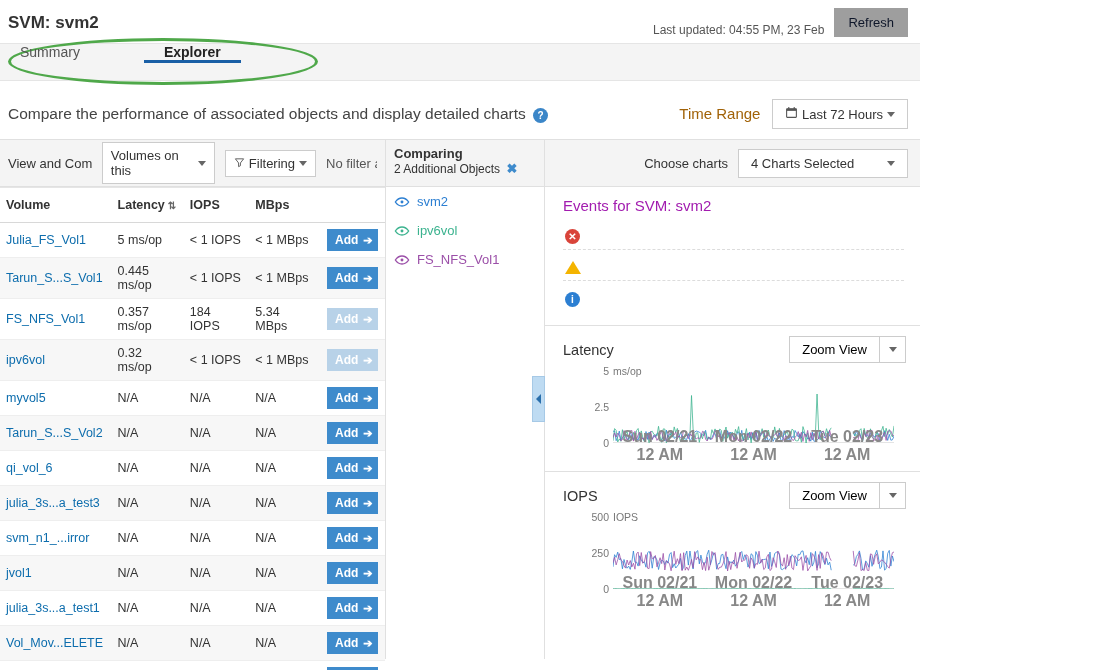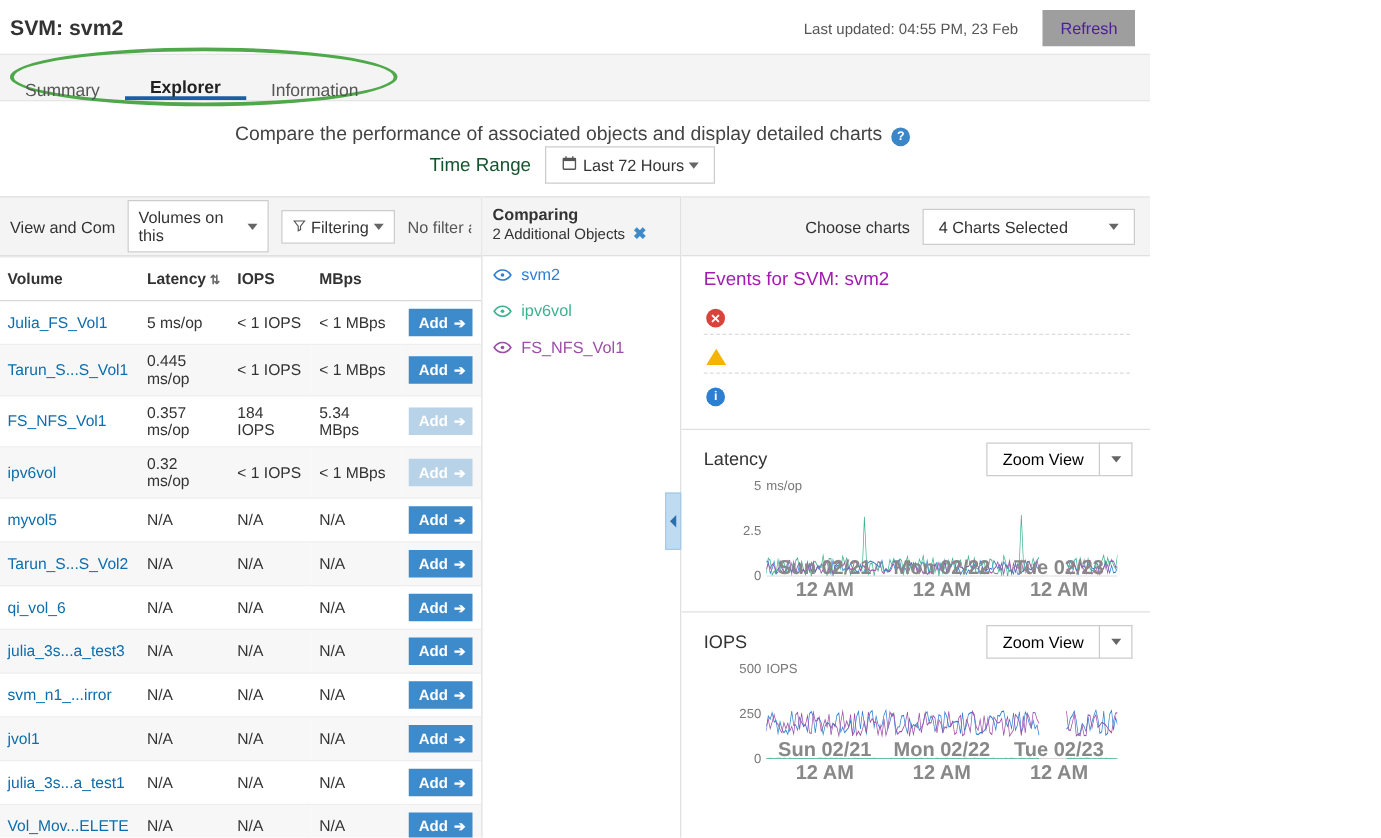--- a/index.html
+++ b/index.html
@@ -2,32 +2,32 @@
 <html><head>
 <meta charset="utf-8">
 <style>
   * { box-sizing: border-box; }
   html, body { margin:0; padding:0; font-family: "Segoe UI", Arial, sans-serif; font-size:13px; color:#333; background:#fff; }
   a { color:#0d6dad; text-decoration:none; }
   .wrap { width:920px; height:670px; overflow:hidden; position:relative; }
 
   .top-bar { display:flex; align-items:center; justify-content:space-between; padding:8px 12px 6px 8px; }
   .top-bar .title { font-size:17px; font-weight:700; color:#333; }
-  .top-right { display:flex; align-items:center; gap:20px; color:#555; font-size:12px;}
-  .btn-refresh { background:#9e9e9e; color:#4c1d95; border:none; padding:7px 14px; font-size:13px; cursor:pointer; }
-
-  .tabs-bar { background:#f4f4f4; border:1px solid #e5e5e5; border-left:none; border-right:none; height:38px; display:flex; align-items:flex-end; position:relative; }
+  .top-right { display:flex; align-items:flex-end; gap:10px; color:#555; font-size:12px;}
+  .btn-refresh { background:#9e9e9e; color:#0f172a; border:none; padding:7px 14px; font-size:13px; cursor:pointer; }
+
+  .tabs-bar { background:#f4f4f4; border:1px solid #e5e5e5; border-left:none; border-right:none; height:38px; display:flex; align-items:flex-start; position:relative;gap:44px; }
   .tab { padding:0 20px; display:flex; align-items:center; font-size:14px; color:#555; cursor:pointer; position:relative; }
   .tab.active { font-weight:700; color:#222; border-bottom:3px solid #1a5fa6;}
   .annot-ellipse { position:absolute; left:8px; top:-6px; width:310px; height:47px; border:3px solid #4fa84a; border-radius:50%; pointer-events:none; }
 
-  .sub-hdr { display:flex; justify-content:space-between; align-items:center; padding:18px 12px 10px 8px;flex-direction:column; }
+  .sub-hdr { display:flex; justify-content:space-between; align-items:center; padding:18px 12px 10px 8px; }
   .sub-hdr .desc { font-size:15.5px; color:#444; }
   .help-ic { display:inline-flex; align-items:center; justify-content:center; width:15px; height:15px; border-radius:50%; background:#3b86c8; color:#fff; font-size:10px; font-weight:700; margin-left:3px; }
-  .tr-lbl { font-size:15px; color:#14532d; margin-right:8px; }
+  .tr-lbl { font-size:15px; color:#a16207; margin-right:8px; }
   .sel { border:1px solid #ccc; background:#fff; padding:6px 12px; font-size:13px; cursor:pointer; display:inline-flex; align-items:center; gap:4px; }
   .caret { width:0; height:0; border-left:4px solid transparent; border-right:4px solid transparent; border-top:5px solid #666; }
 
   .body { display:flex; height:520px; }
 
   .left { width:385px; flex:none; position:relative; }
   .left-bar { background:#f4f4f4; border-top:1px solid #e0e0e0; border-bottom:1px solid #e0e0e0; padding:8px 8px; display:flex; align-items:center; gap:10px; height:48px;}
   .lb-lbl { font-size:13px; color:#333; white-space:nowrap; overflow:hidden; }
   .sel.sm { padding:5px 8px; font-size:13px;}
   .filt-txt { color:#555; font-size:13px; white-space:nowrap; overflow:hidden; }
@@ -88,21 +88,20 @@
   <div class="top-right">
     <span>Last updated: 04:55 PM, 23 Feb</span>
     <button class="btn-refresh">Refresh</button>
   </div>
 </div>
 
 <div class="tabs-bar">
   <div class="annot-ellipse"></div>
   <div class="tab">Summary</div>
   <div class="tab active">Explorer</div>
-  <div class="tab">Information</div>
 </div>
 
 <div class="sub-hdr">
   <div class="desc">
     <span>Compare the performance of associated objects and display detailed charts</span>
     <span class="help-ic">?</span>
   </div>
   <div>
     <span class="tr-lbl">Time Range</span>
     <span class="sel">

